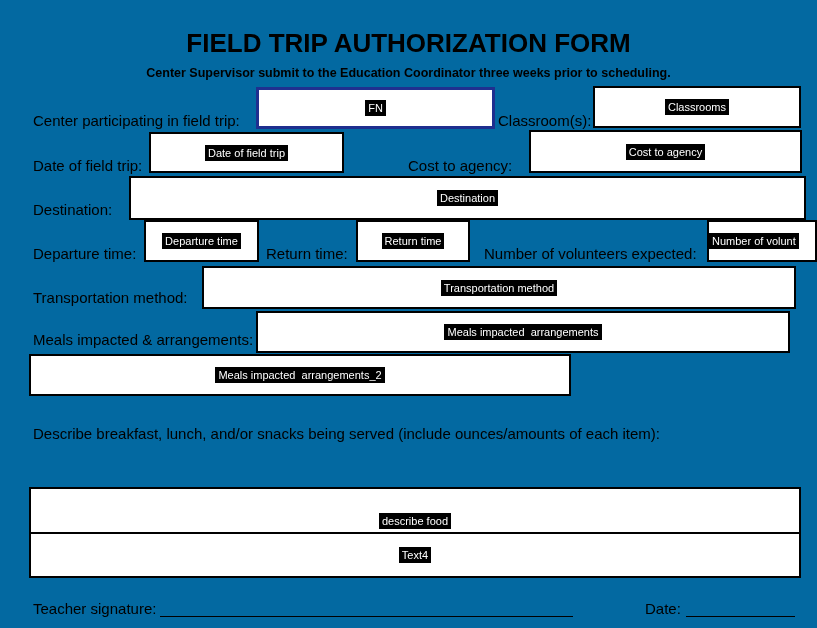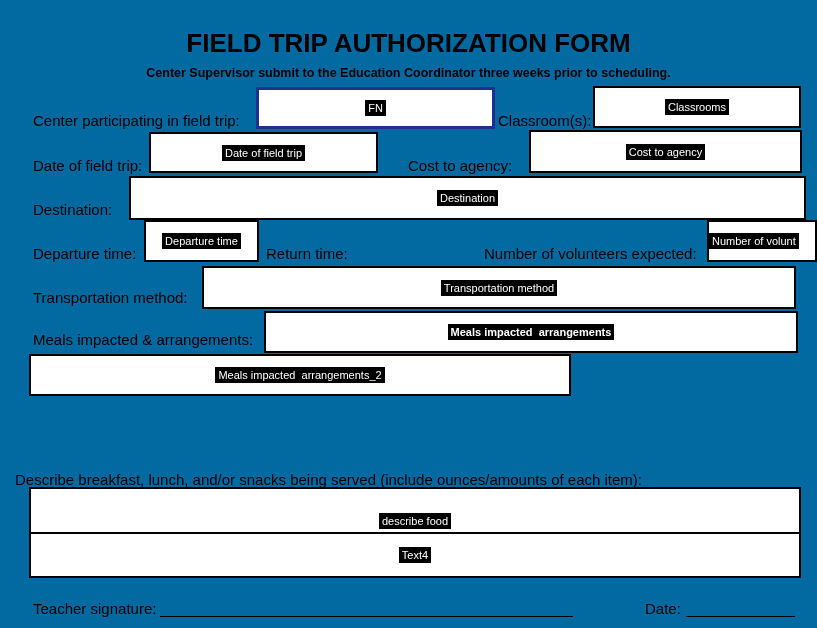--- a/index.html
+++ b/index.html
@@ -38,58 +38,61 @@
   <span class="lbl" style="left:33px;top:112px;">Center participating in field trip:</span>
   <div class="fieldbox blue" style="left: 256px; top: 87px; width: 239px; height: 42px; border-color: rgb(31, 47, 143); justify-content: center;">
     <span class="chip">FN</span>
   </div>
   <span class="lbl" style="left:498px;top:112px;">Classroom(s):</span>
   <div class="fieldbox" style="left:593px;top:86px;width:208px;height:42px;">
     <span class="chip">Classrooms</span>
   </div>
 
   <span class="lbl" style="left:33px;top:157px;">Date of field trip:</span>
-  <div class="fieldbox" style="left:149px;top:132px;width:229px;height:41px;">
+  <div class="fieldbox" style="left:149px;top:132px;width:195px;height:41px;">
     <span class="chip">Date of field trip</span>
   </div>
   <span class="lbl" style="left:408px;top:157px;">Cost to agency:</span>
   <div class="fieldbox" style="left:529px;top:130px;width:273px;height:43px;">
     <span class="chip">Cost to agency</span>
   </div>
 
   <span class="lbl" style="left:33px;top:201px;">Destination:</span>
   <div class="fieldbox" style="left:129px;top:176px;width:677px;height:44px;">
     <span class="chip">Destination</span>
   </div>
 
   <span class="lbl" style="left:33px;top:245px;">Departure time:</span>
   <div class="fieldbox" style="left:144px;top:220px;width:115px;height:42px;">
     <span class="chip">Departure time</span>
   </div>
   <span class="lbl" style="left:266px;top:245px;">Return time:</span>
+  <div class="fieldbox" style="left:356px;top:220px;width:114px;height:42px;">
+    <span class="chip">Return time</span>
+  </div>
   <span class="lbl" style="left:484px;top:245px;">Number of volunteers expected:</span>
   <div class="fieldbox clip" style="left:707px;top:220px;width:110px;height:42px;">
     <span class="chip">Number of volunt</span>
   </div>
 
   <span class="lbl" style="left:33px;top:289px;">Transportation method:</span>
   <div class="fieldbox" style="left:202px;top:266px;width:594px;height:43px;">
     <span class="chip">Transportation method</span>
   </div>
 
   <span class="lbl" style="left:33px;top:331px;">Meals impacted &amp; arrangements:</span>
-  <div class="fieldbox" style="left:264px;top:311px;width:534px;height:42px;font-weight:bold;">
+  <div class="fieldbox" style="left:256px;top:311px;width:534px;height:42px;">
     <span class="chip">Meals impacted  arrangements</span>
   </div>
 
   <div class="fieldbox" style="left:29px;top:354px;width:542px;height:42px;">
     <span class="chip">Meals impacted  arrangements_2</span>
   </div>
 
-  <span class="lbl" style="left:15px;top:425px;margin-top:46px;">Describe breakfast, lunch, and/or snacks being served (include ounces/amounts of each item):</span>
+  <span class="lbl" style="left:33px;top:425px;">Describe breakfast, lunch, and/or snacks being served (include ounces/amounts of each item):</span>
   <div class="fieldbox" style="left:29px;top:467px;width:772px;height:67px;margin-top:20px;">
     <span class="chip">describe food</span>
   </div>
 
   <div class="fieldbox" style="left:29px;top:532px;width:772px;height:46px;">
     <span class="chip">Text4</span>
   </div>
 
   <span class="lbl" style="left:33px;top:600px;">Teacher signature:</span>
   <span class="sigline" style="left:160px;top:600px;width:413px;"></span>

